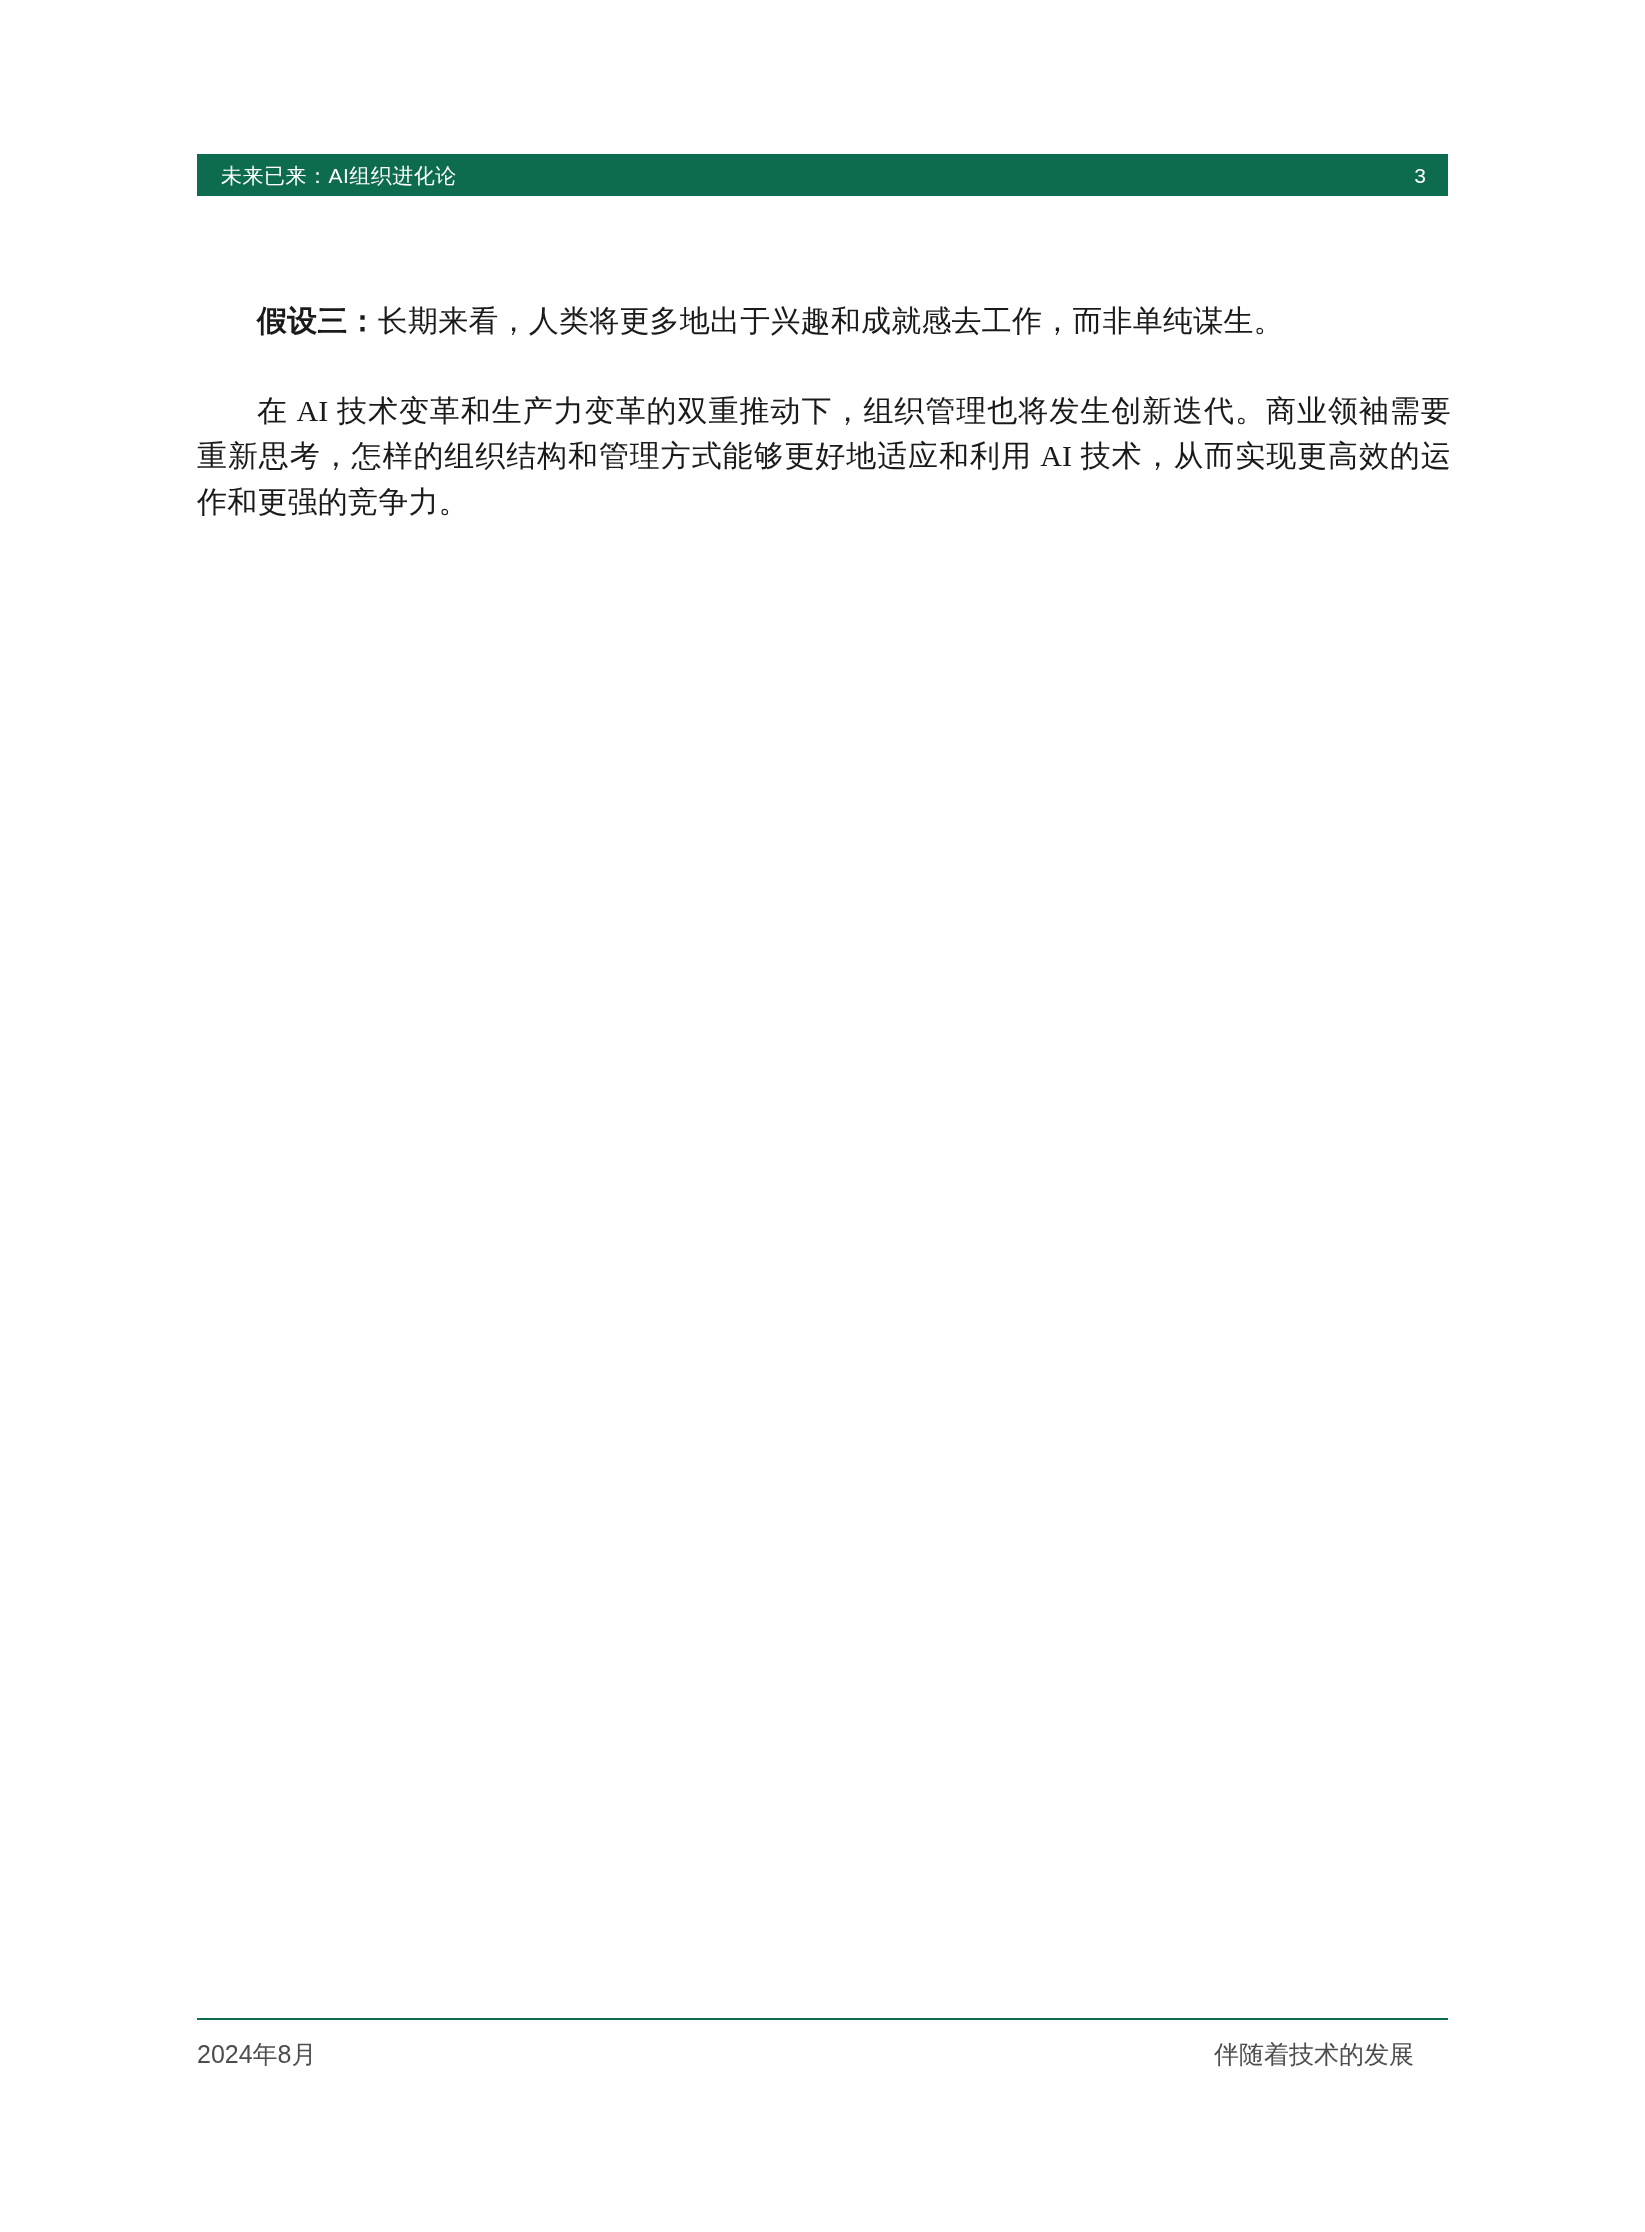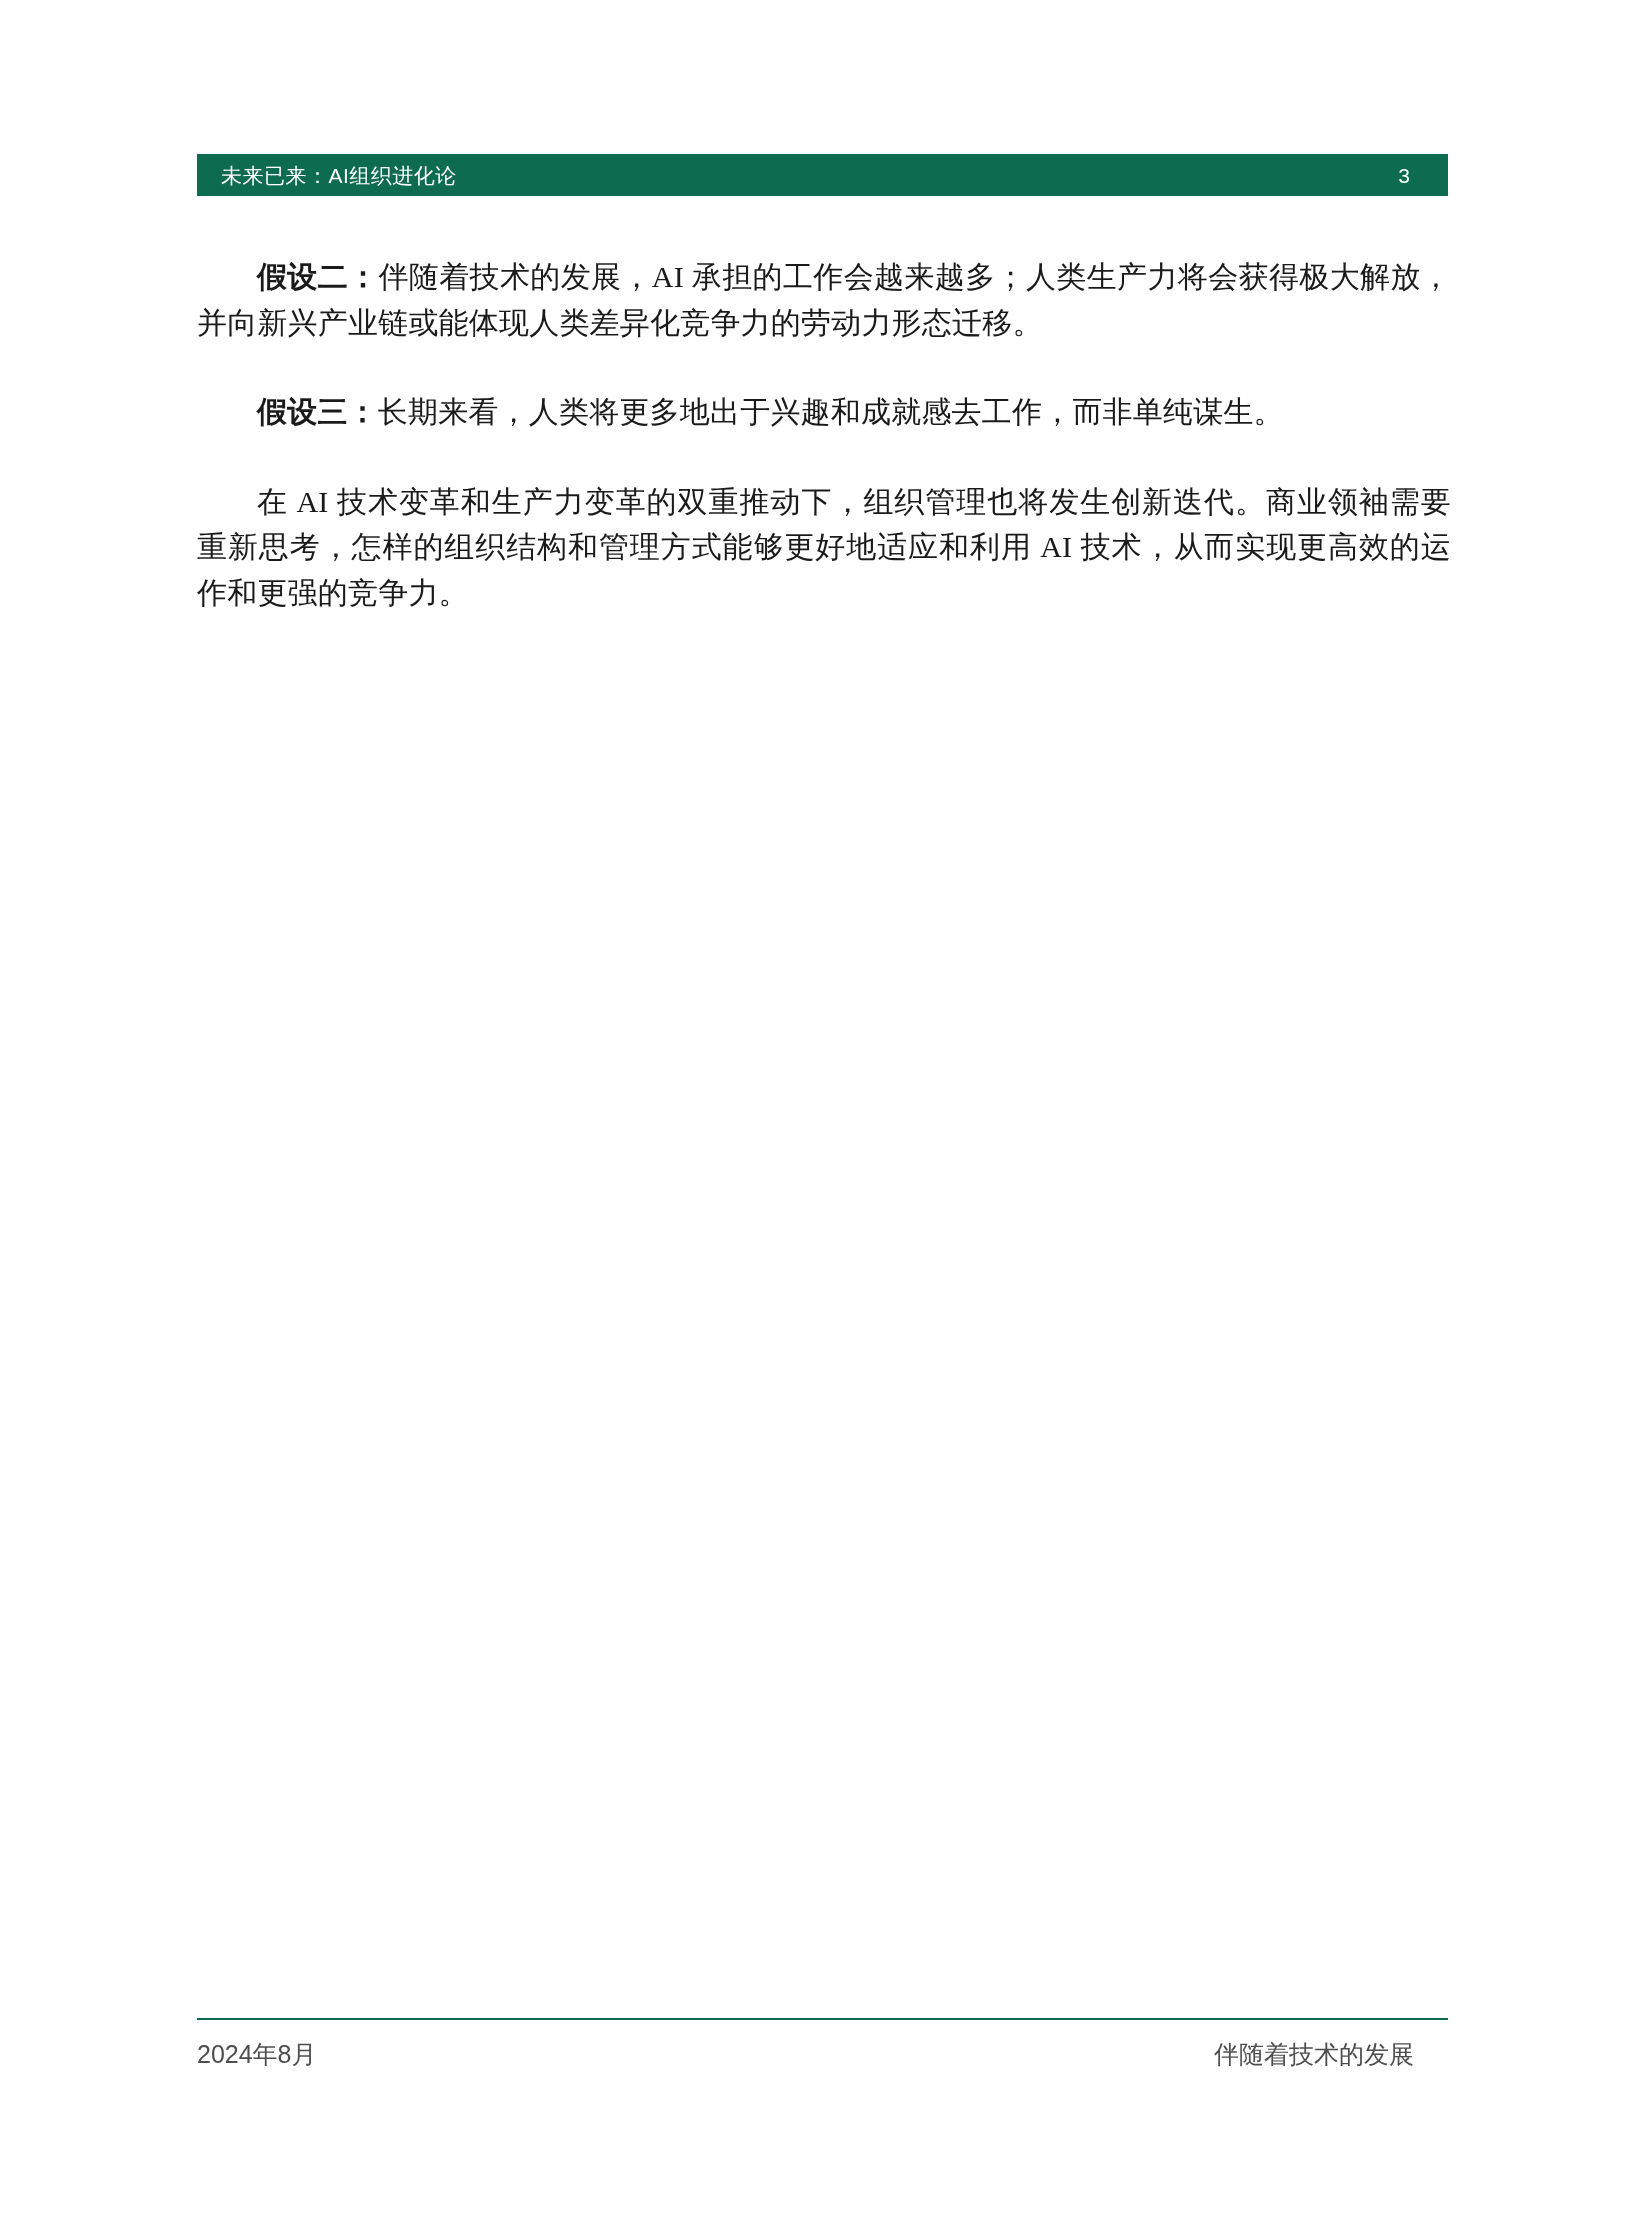--- a/index.html
+++ b/index.html
@@ -30,21 +30,21 @@
     position: absolute;
     left: 197px;
     top: 154px;
     width: 1251px;
     height: 42px;
     background: #0d6b4f;
     display: flex;
     align-items: center;
     justify-content: space-between;
     box-sizing: border-box;
-    padding: 0 38px 0 24px;
+    padding: 0 22px 0 24px;
   }
   .header-title {
     color: #ffffff;
     font-family: "Liberation Sans", sans-serif;
     font-size: 21px;
     letter-spacing: 0.5px;
     line-height: 1;
     white-space: nowrap;
   }
   .header-page-number {
@@ -114,23 +114,20 @@
 
 <div class="page">
 
   <div class="header-band">
     <span class="header-title">未来已来：AI组织进化论</span>
     <span class="header-page-number">3</span>
   </div>
 
   <div class="content">
 
-    <p class="para indent">
-      <span class="lead">假设二：</span><span>伴随着技术的发展，AI 承担的工作会越来越多；人类生产力将会获得极大解放，并向新兴产业链或能体现人类差异化竞争力的劳动力形态迁移。</span>
-    </p>
 
     <p class="para indent gap-before">
       <span class="lead">假设三：</span><span>长期来看，人类将更多地出于兴趣和成就感去工作，而非单纯谋生。</span>
     </p>
 
     <p class="para indent gap-before">
       <span>在 AI 技术变革和生产力变革的双重推动下，组织管理也将发生创新迭代。商业领袖需要重新思考，怎样的组织结构和管理方式能够更好地适应和利用 AI 技术，从而实现更高效的运作和更强的竞争力。</span>
     </p>
 
   </div>

